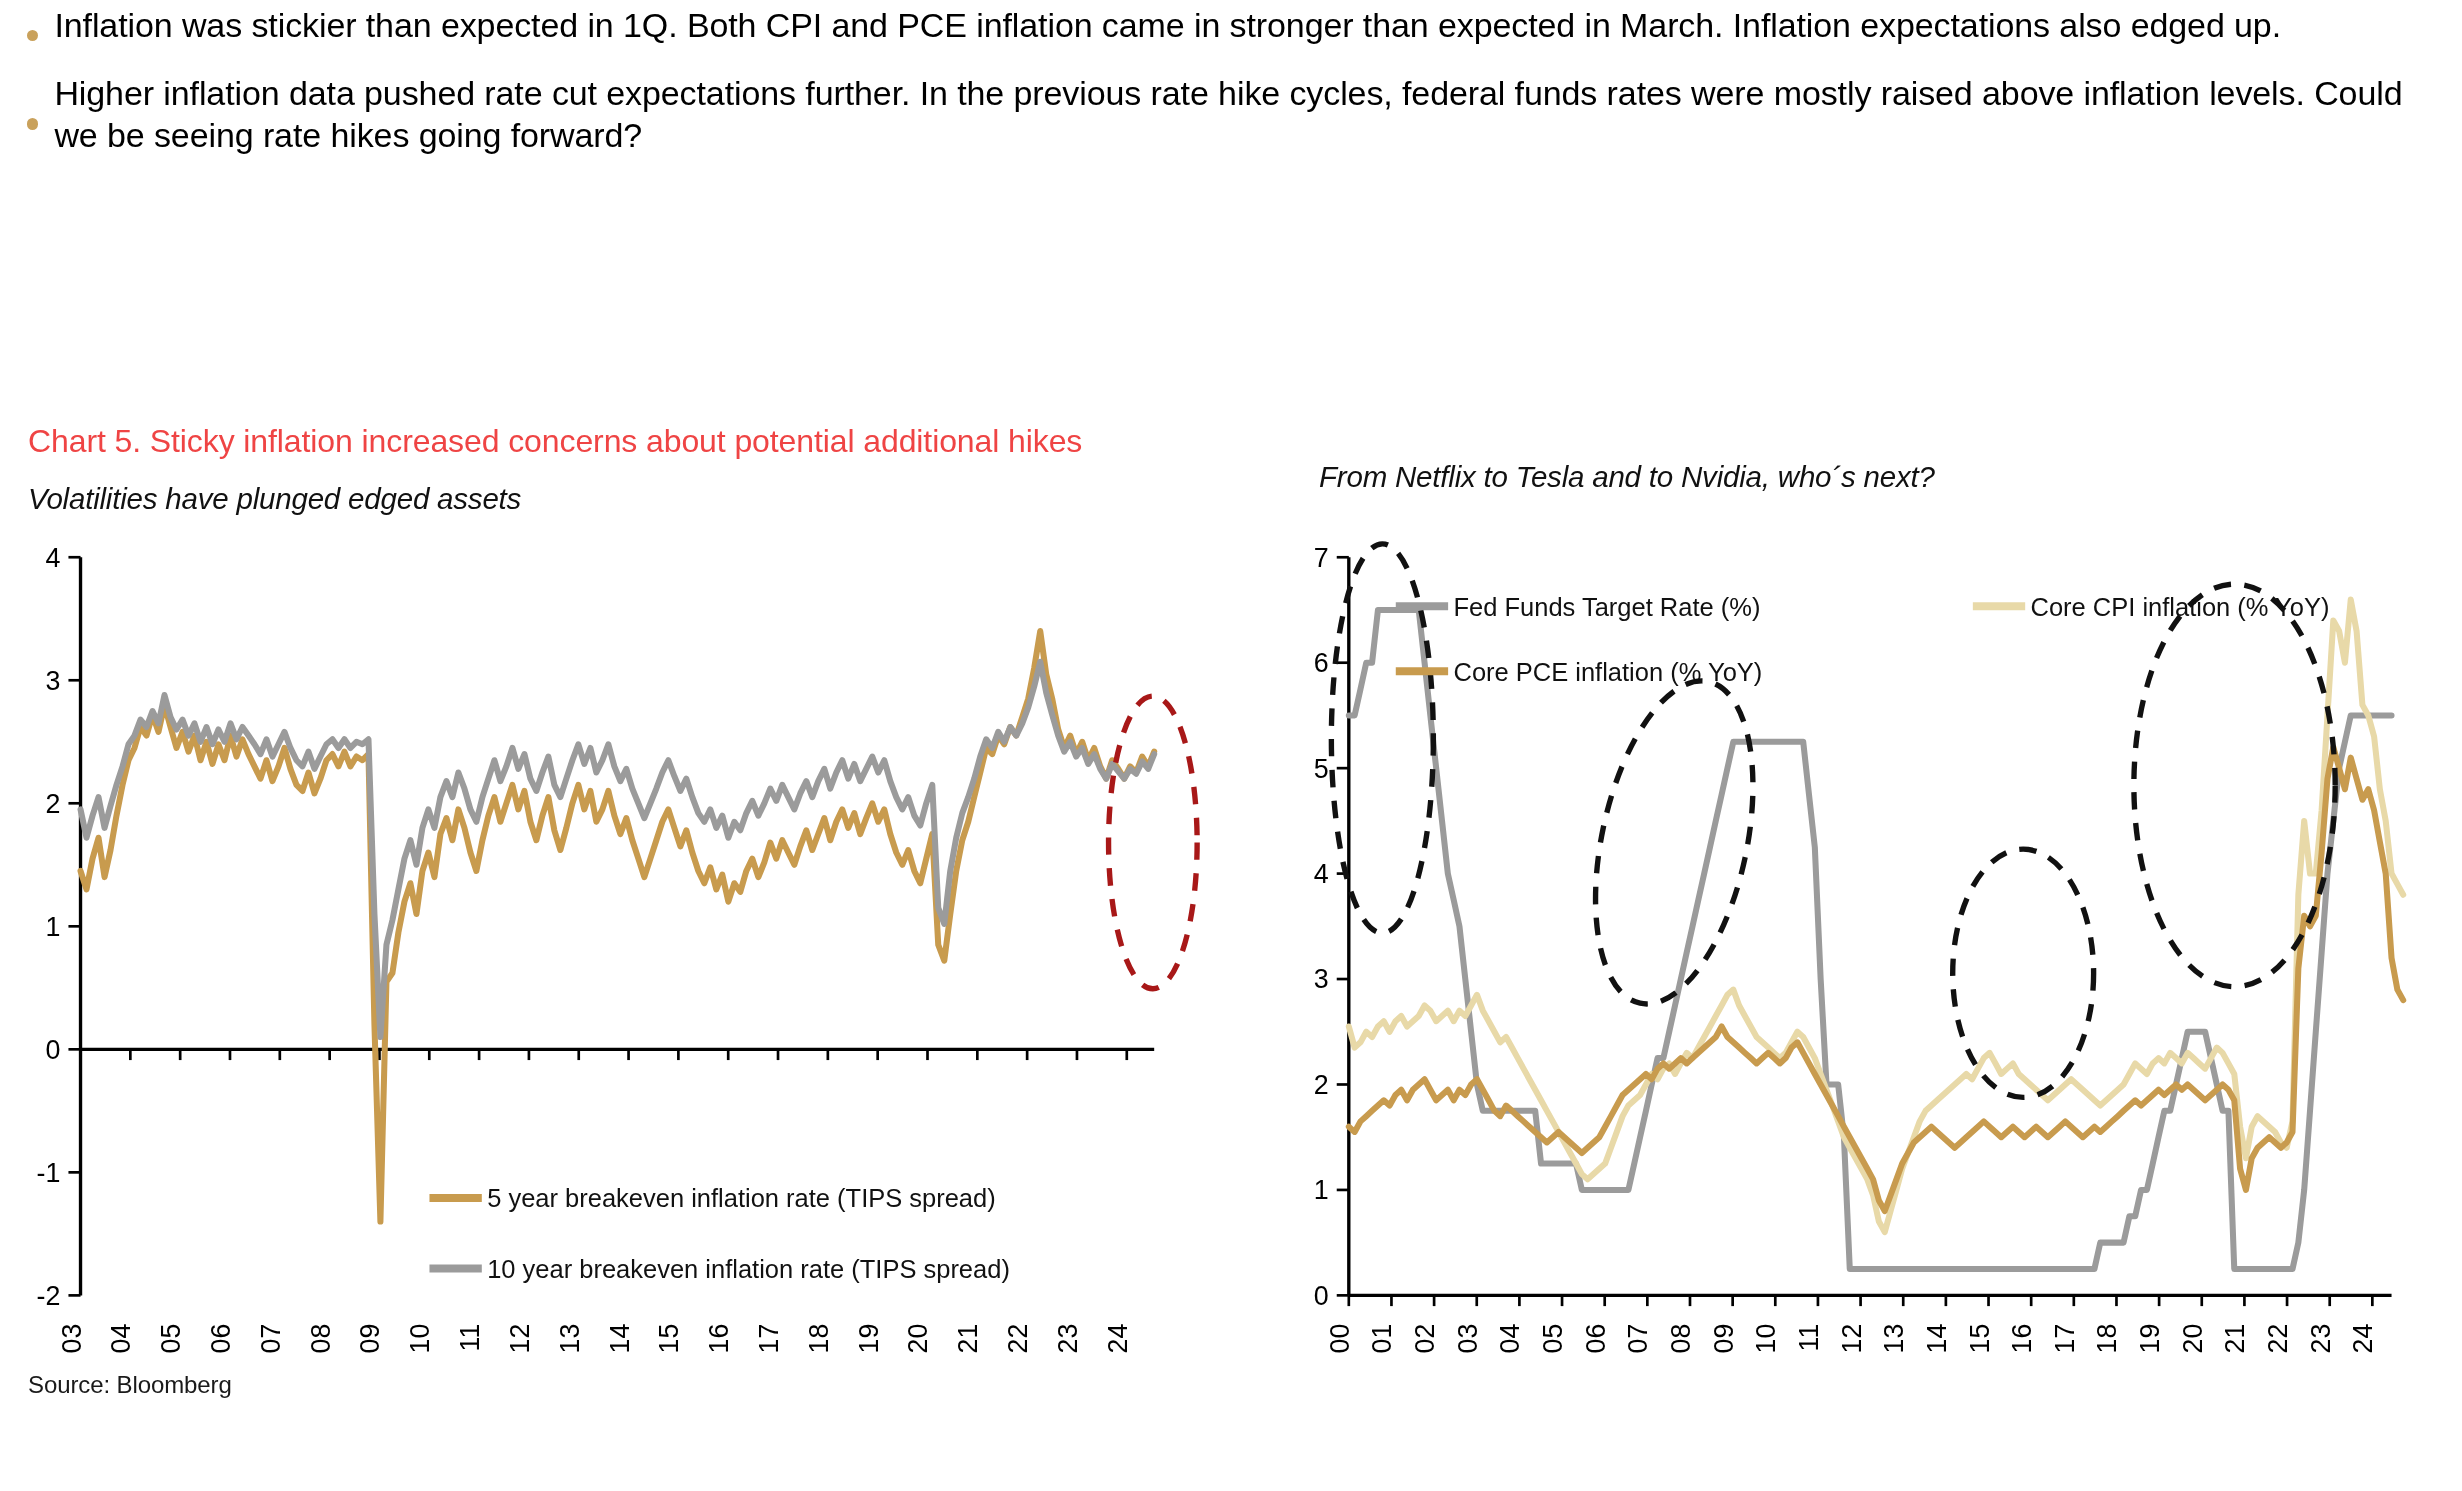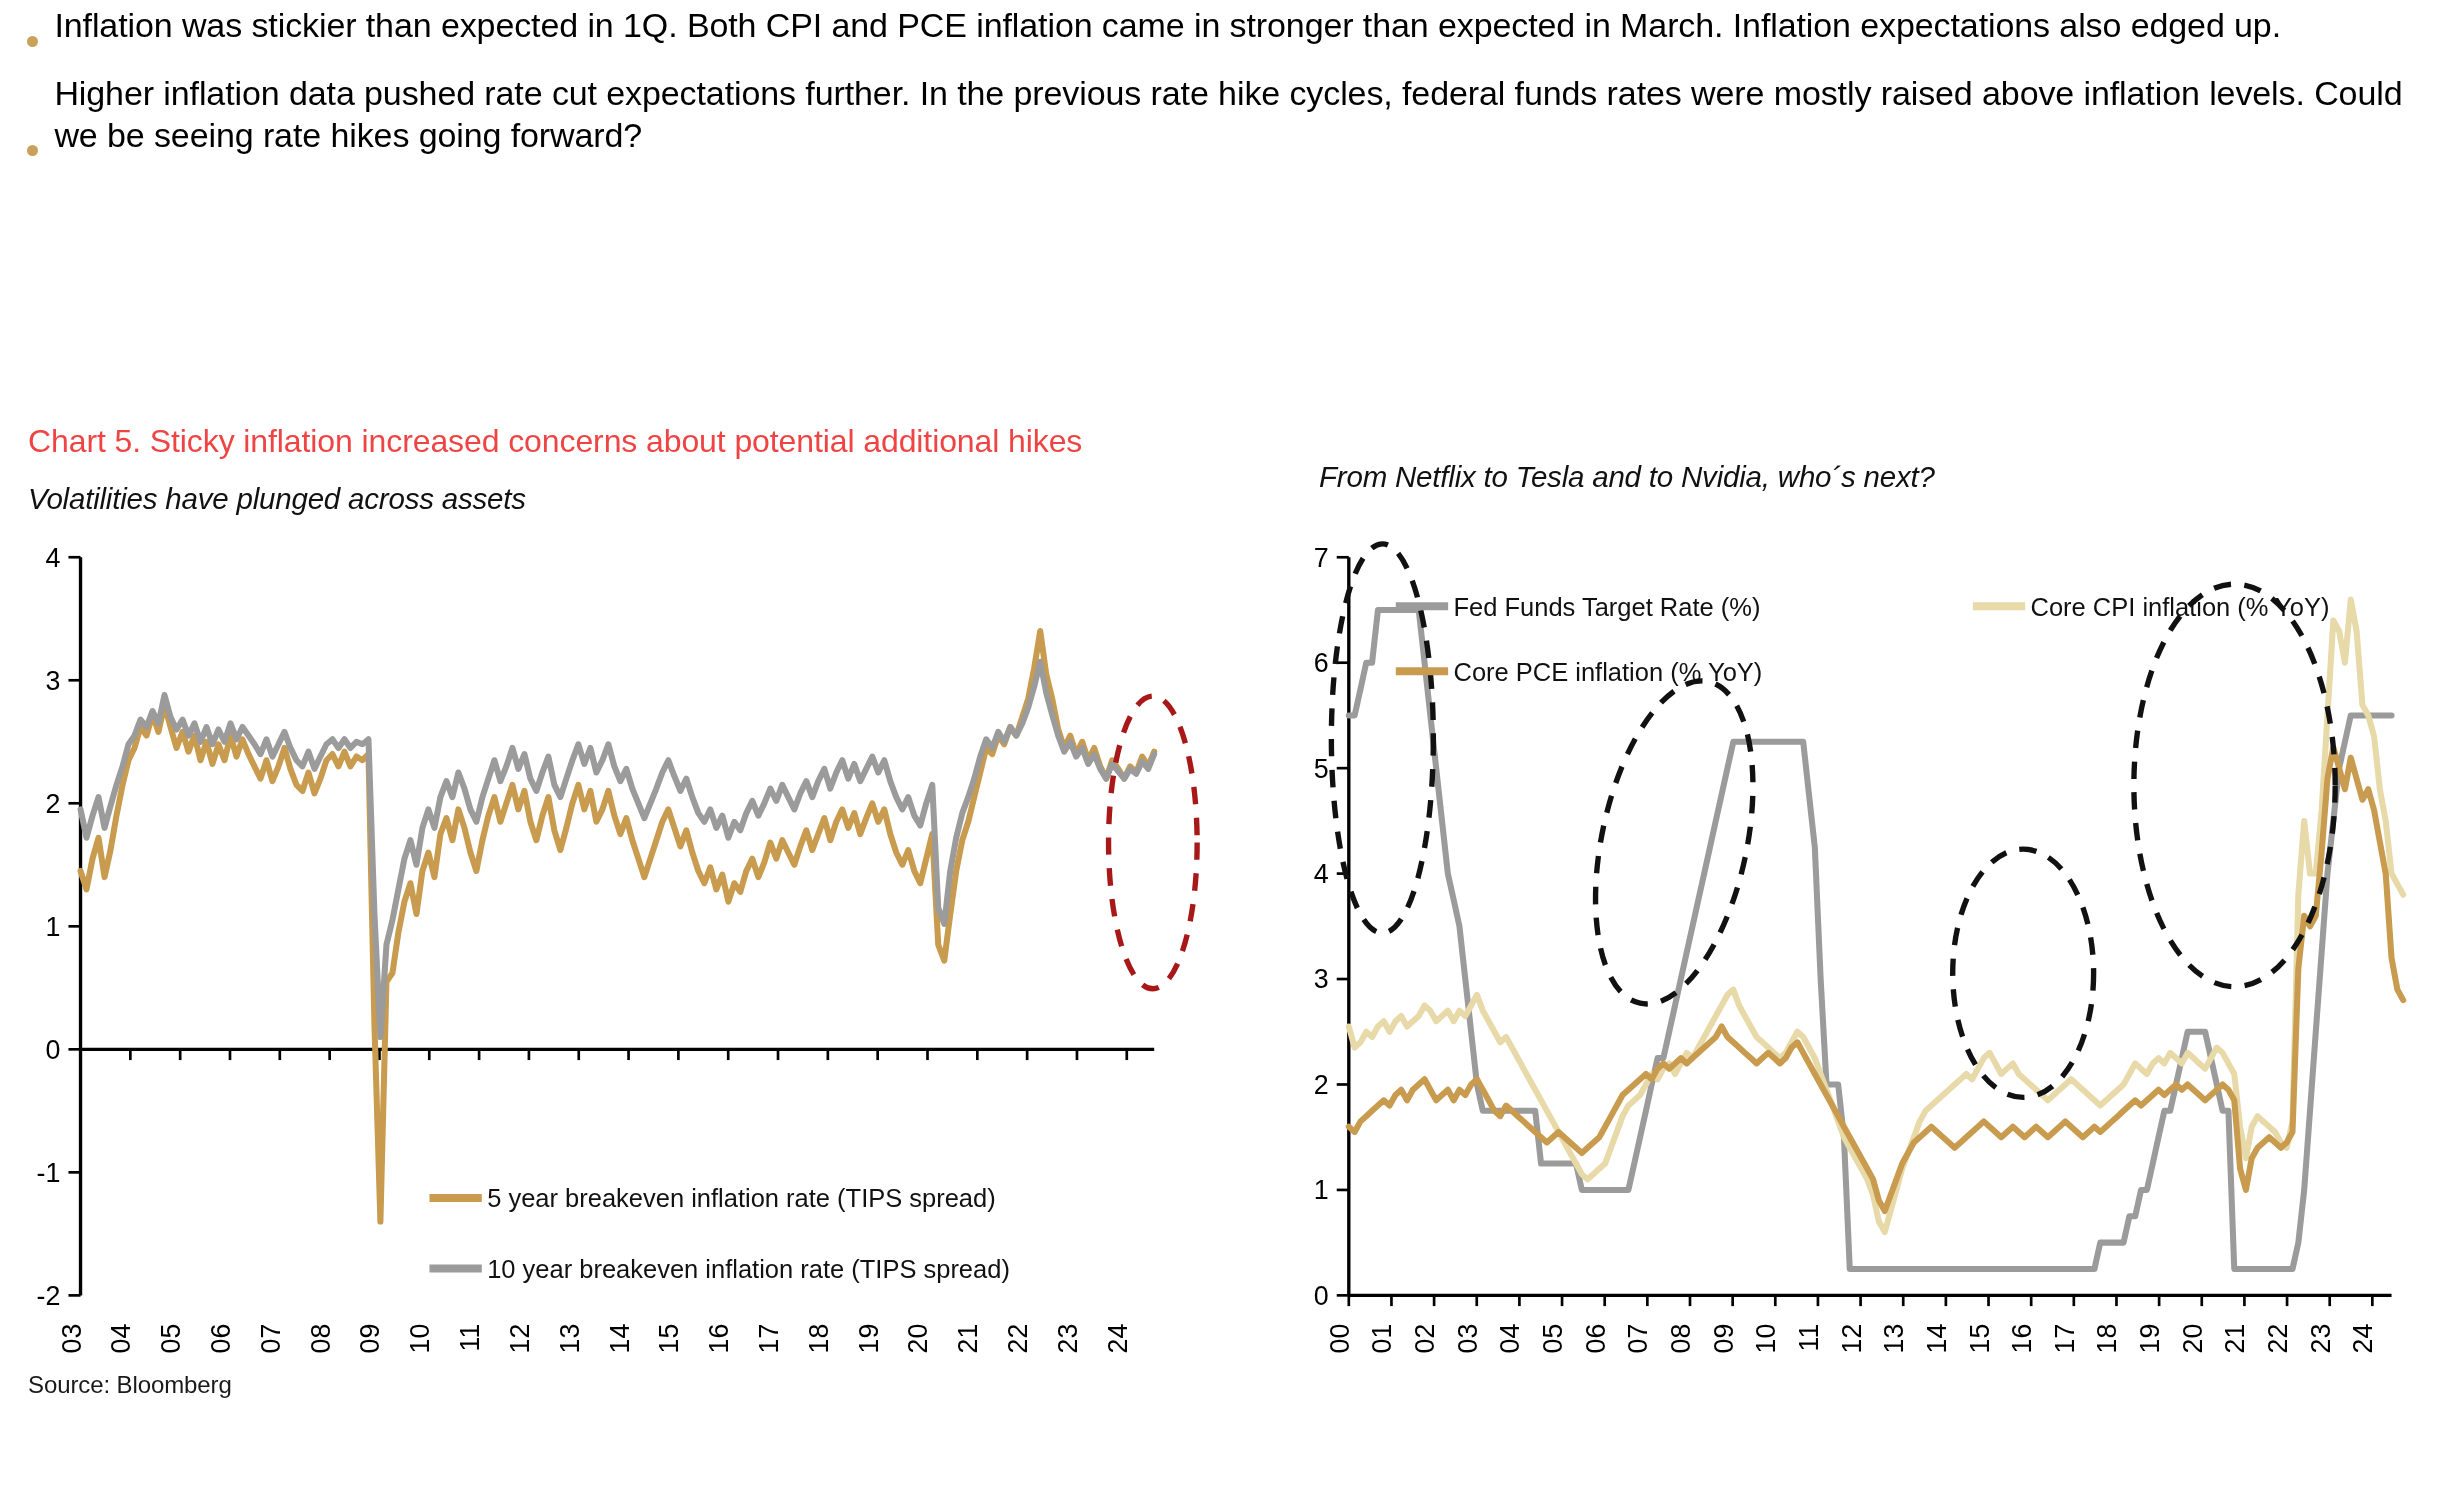--- a/index.html
+++ b/index.html
@@ -17,21 +17,21 @@
 
   
   #bullets {
     position: absolute;
     left: 27px;
     top: 5.4px;
     width: 2409px;
   }
   .bullet-row {
     display: flex;
-    align-items: flex-end;
+    align-items: center;
     margin-bottom: 25.5px;
   }
   .bullet-dot {
     flex: 0 0 auto;
     width: 11.4px;
     height: 11.4px;
     border-radius: 50%;
     background: #C9A15B;
     margin-top: 19px;
     margin-right: 16px;
@@ -99,21 +99,21 @@
     <div class="bullet-text">Inflation was stickier than expected in 1Q. Both CPI and PCE inflation came in stronger than expected in March. Inflation expectations also edged up.</div>
   </div>
   <div class="bullet-row">
     <span class="bullet-dot"></span>
     <div class="bullet-text last-of-block">Higher inflation data pushed rate cut expectations further. In the previous rate hike cycles, federal funds rates were mostly raised above inflation levels. Could we be seeing rate hikes going forward?</div>
   </div>
 </div>
 
 <div id="chart-title">Chart 5. Sticky inflation increased concerns about potential additional hikes</div>
 
-<div class="panel-subtitle" id="left-subtitle">Volatilities have plunged across assets</div>
+<div class="panel-subtitle" id="left-subtitle">Volatilities have plunged edged assets</div>
 <div class="panel-subtitle" id="right-subtitle">From Netflix to Tesla and to Nvidia, who´s next?</div>
 
 <div class="panel" id="panel-left">
   <svg id="svg-left" width="1228" height="886" viewBox="0 0 1830 1320">
       <line x1="102" y1="1130" x2="120" y2="1130" stroke="#000" stroke-width="4"></line>
       <text x="90" y="1144" text-anchor="end" class="axis-label">-2</text>
       <line x1="102" y1="946.6666666666667" x2="120" y2="946.6666666666667" stroke="#000" stroke-width="4"></line>
       <text x="90" y="960.6666666666667" text-anchor="end" class="axis-label">-1</text>
       <line x1="102" y1="763.3333333333334" x2="120" y2="763.3333333333334" stroke="#000" stroke-width="4"></line>
       <text x="90" y="777.3333333333334" text-anchor="end" class="axis-label">0</text>

